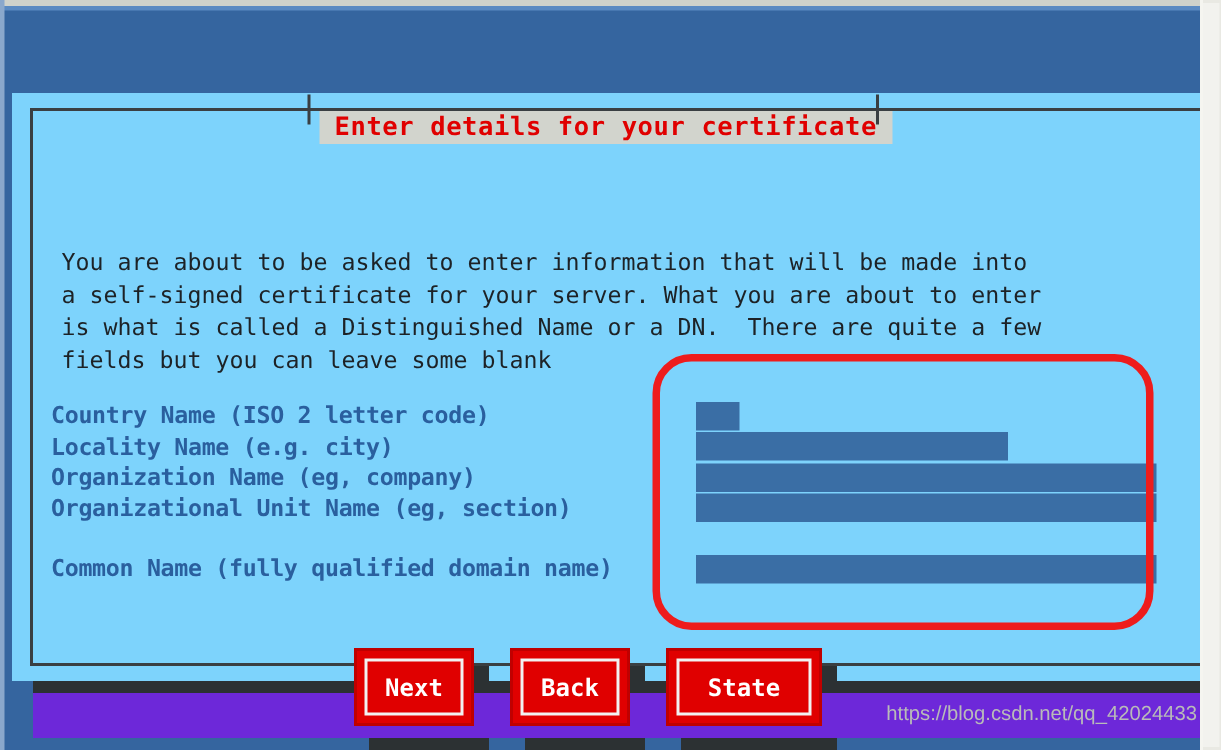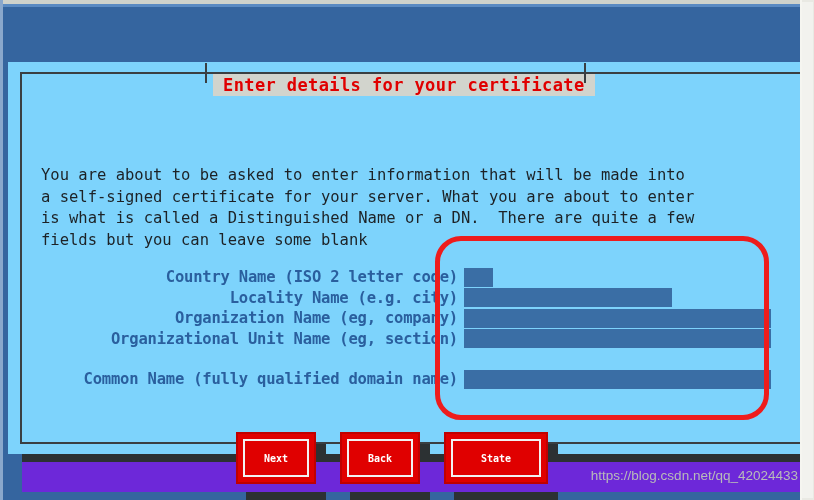--- a/index.html
+++ b/index.html
@@ -129,21 +129,20 @@
   }
   .form-row {
     position: relative;
     height: 20.5px;
     display: flex;
     align-items: center;
   }
   .form-row.spacer { height: 20px; }
   .field-label {
     width: 424px;
-    text-align: right;
     color: #2a5f9e;
     font-size: 15.5px;
     font-weight: bold;
     white-space: pre;
     letter-spacing: -0.2px;
   }
   .field-input {
     position: relative;
     height: 19px;
     margin-left: 6px;
@@ -198,21 +197,21 @@
     background: #2c3133;
   }
   .btn {
     position: relative;
     width: 80px;
     height: 52px;
     background: #e00000;
     border: 2px solid #c00000;
     box-sizing: border-box;
     color: #ffffff;
-    font-size: 10px;
+    font-size: 16px;
     font-weight: bold;
     display: flex;
     align-items: center;
     justify-content: center;
     z-index: 2;
   }
   .btn::before {
     content: "";
     position: absolute;
     left: 5px; top: 5px; right: 5px; bottom: 5px;

